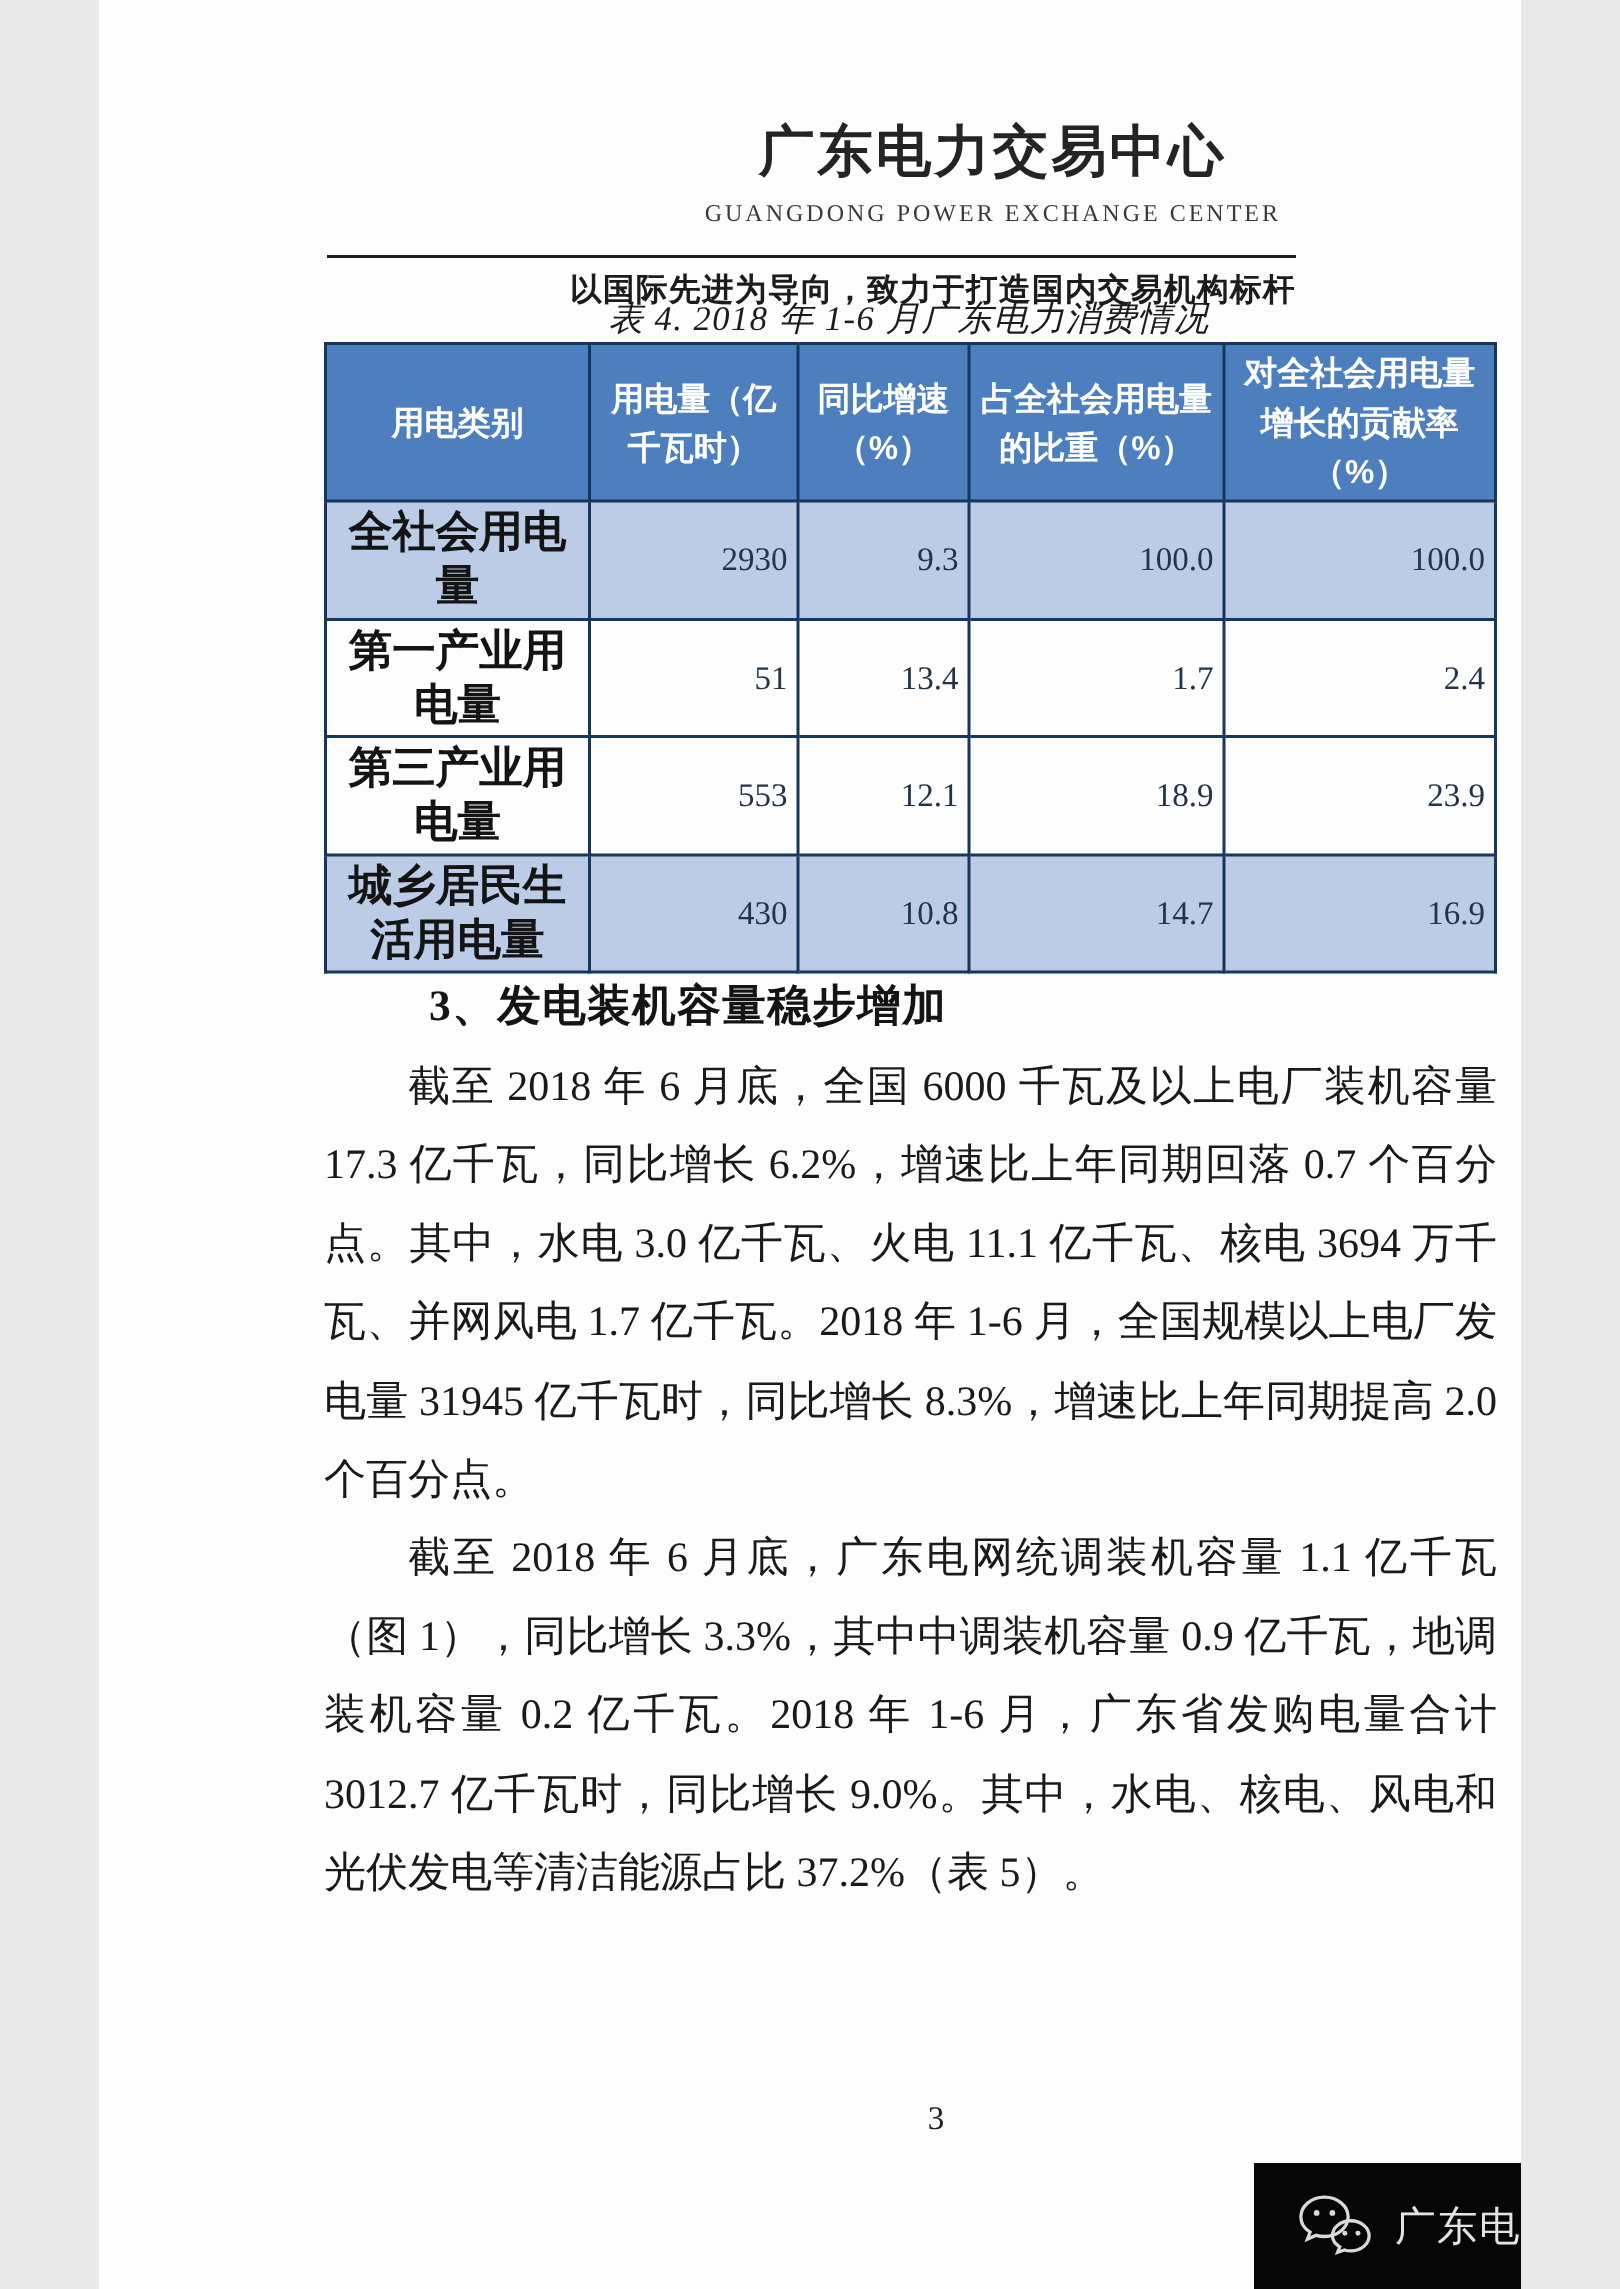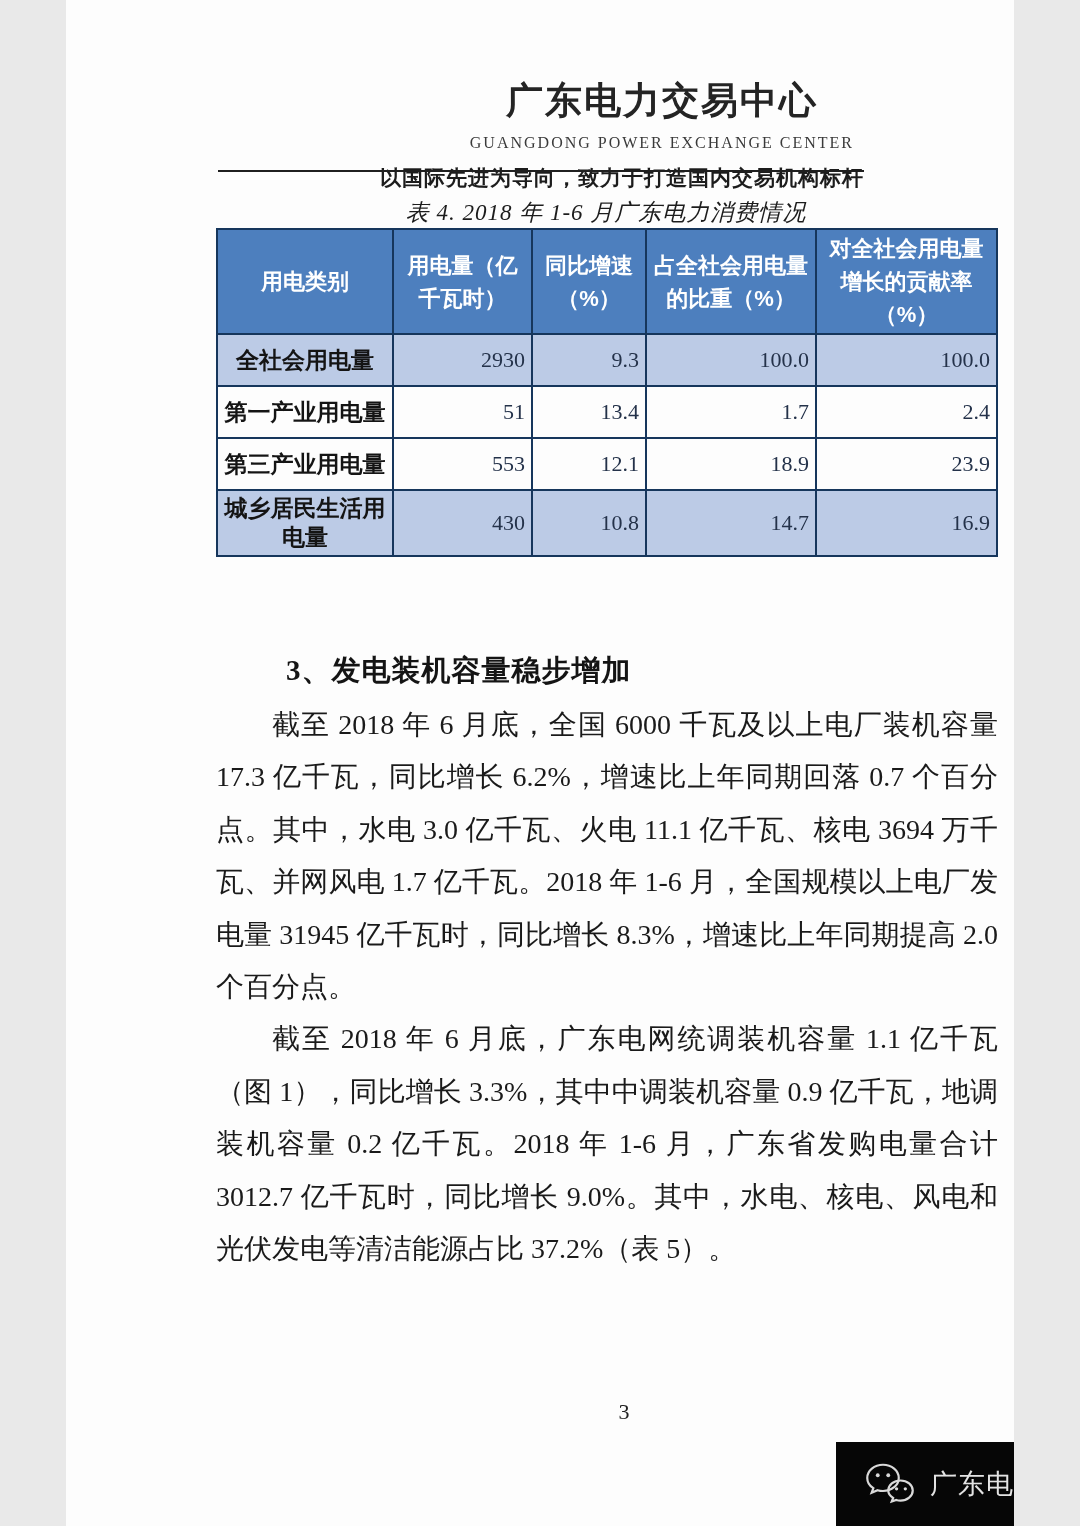--- a/index.html
+++ b/index.html
@@ -22,21 +22,21 @@
     letter-spacing:2px; color:#242424;
   }
   .logo-subtitle {
     font-family:"Liberation Serif","DejaVu Serif",serif;
     font-size:16px; letter-spacing:2px; color:#3a3a3a; margin-top:15px;
     white-space:nowrap;
   }
   .tagline {
     font-family:"Liberation Sans","DejaVu Sans",sans-serif;
     font-weight:bold; font-size:21px; color:#1c1c1c;
-    margin-top:12px; letter-spacing:1px; white-space:nowrap;
+    margin-top:27px; letter-spacing:1px; white-space:nowrap;
   }
   .header-rule {
     position:absolute; left:152px; right:150px; top:170px;
     border-top:2px solid #1f1f1f; height:0;
   }
 
   
   .table-title {
     position:absolute; top:197px; left:150px; width:780px;
     text-align:center; font-size:23px; color:#1c1c1c; letter-spacing:1px;font-style:italic;
@@ -49,21 +49,21 @@
     border:2px solid #16365c; text-align:center; vertical-align:middle;
     padding:2px 6px; box-sizing:border-box;
   }
   table.data thead th {
     background:#4d7fbe; color:#ffffff;
     font-family:"Liberation Sans","DejaVu Sans",sans-serif;
     font-weight:bold; font-size:22px; line-height:1.5; height:82px;
   }
   table.data td.cat {
     font-family:"Liberation Sans","DejaVu Sans",sans-serif;
-    font-weight:bold; font-size:23px; color:#141414; line-height:1.25;
+    font-weight:bold; font-size:29px; color:#141414; line-height:1.25;
   }
   table.data td.num { font-size:22px; color:#24324a;text-align:right; }
   table.data tr.std  td { height:52px; }
   table.data tr.tall td { height:66px; }
   table.data tr.alt  td { background:#bccbe6; }
 
   .source-note {
     position:absolute; top:586px; left:152px;
     font-family:"Liberation Sans","DejaVu Sans",sans-serif;
     font-size:22px; color:#222;

